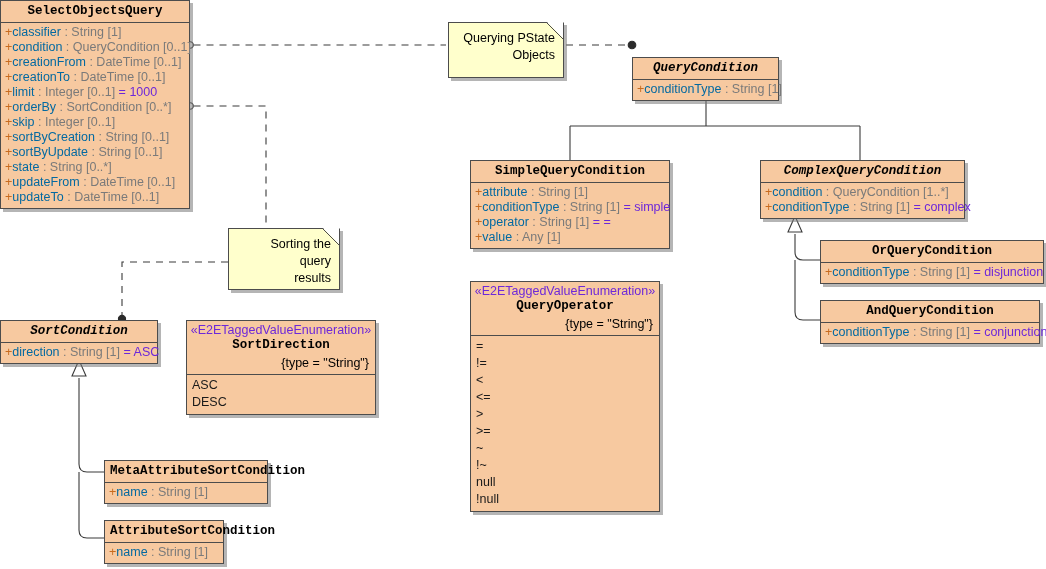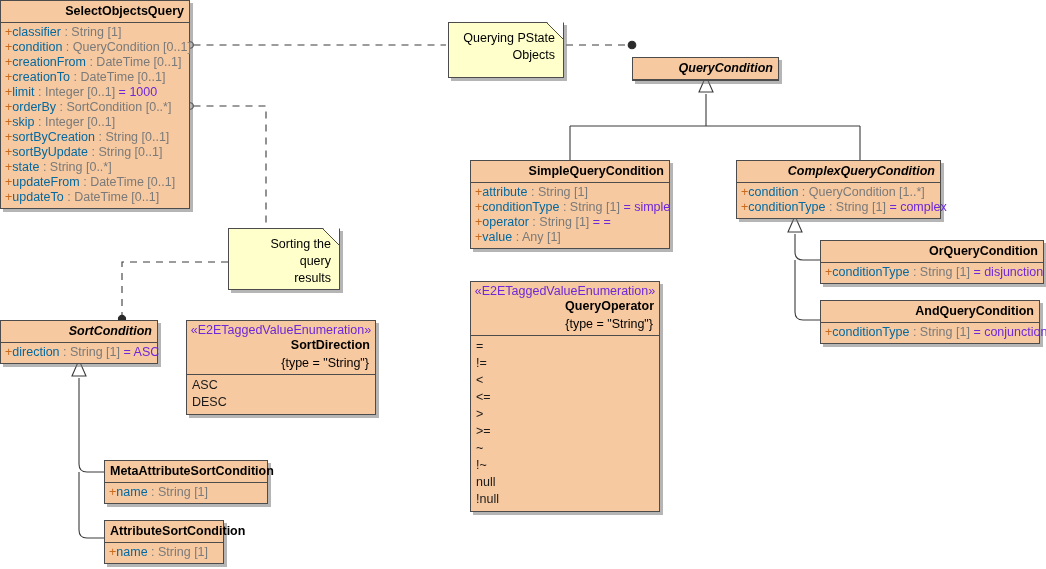--- a/index.html
+++ b/index.html
@@ -31,25 +31,26 @@
   }
   
   .uml {
     position: absolute;
     box-sizing: border-box;
     background: #f7c9a0;
     border: 1px solid #4c4c4c;
     box-shadow: 3px 3px 0 0 rgba(120,120,120,0.55);
   }
   .uml .hdr {
-    text-align: right;
+    text-align: center;
     font-weight: bold;
     padding: 3px 5px 4px 5px;
     line-height: 14px;
     white-space: nowrap;
+    font-family: Liberation Mono, monospace;
   }
   .uml .hdr.abstract {
     font-style: italic;
   }
   .uml .sep {
     border-top: 1px solid #4c4c4c;
   }
   .uml .attrs {
     padding: 2px 4px 3px 4px;
   }
@@ -189,20 +190,23 @@
     <svg class="foldline" viewBox="0 0 18 18" xmlns="http://www.w3.org/2000/svg">
       <path d="M0.5,0.5 L17.5,17.5 M17.5,17.5 L17.5,0.5" stroke="#4c4c4c" fill="none"></path>
     </svg>
     <div class="txt">Querying PState
 Objects</div>
   </div>
 
   <div class="uml" id="query-condition" style="left:632px; top:30px; width:147px;margin-top:27px;">
     <div class="hdr abstract">QueryCondition</div>
     <div class="sep"></div>
+    <div class="attrs">
+        <div class="attr"><span class="vis">+</span><span class="nm">conditionType</span><span> : String [1]</span></div>
+      </div>
   </div>
 
   <div class="note" style="left:228px; top:228px; width:112px; height:62px;">
     <div class="fold"></div>
     <svg class="foldline" viewBox="0 0 18 18" xmlns="http://www.w3.org/2000/svg">
       <path d="M0.5,0.5 L17.5,17.5 M17.5,17.5 L17.5,0.5" stroke="#4c4c4c" fill="none"></path>
     </svg>
     <div class="txt">Sorting the query
 results</div>
   </div>
@@ -211,21 +215,21 @@
     <div class="hdr">SimpleQueryCondition</div>
     <div class="sep"></div>
     <div class="attrs">
         <div class="attr"><span class="vis">+</span><span class="nm">attribute</span><span> : String [1]</span></div>
         <div class="attr"><span class="vis">+</span><span class="nm">conditionType</span><span> : String [1]</span><span class="df"> = simple</span></div>
         <div class="attr"><span class="vis">+</span><span class="nm">operator</span><span> : String [1]</span><span class="df"> = =</span></div>
         <div class="attr"><span class="vis">+</span><span class="nm">value</span><span> : Any [1]</span></div>
       </div>
   </div>
 
-  <div class="uml" id="complex-query-condition" style="left:736px; top:160px; width:205px;">
+  <div class="uml" id="complex-query-condition" style="left:760px; top:160px; width:205px;">
     <div class="hdr abstract">ComplexQueryCondition</div>
     <div class="sep"></div>
     <div class="attrs">
         <div class="attr"><span class="vis">+</span><span class="nm">condition</span><span> : QueryCondition [1..*]</span></div>
         <div class="attr"><span class="vis">+</span><span class="nm">conditionType</span><span> : String [1]</span><span class="df"> = complex</span></div>
       </div>
   </div>
 
   <div class="uml" id="or-query-condition" style="left:820px; top:240px; width:224px;">
     <div class="hdr">OrQueryCondition</div>

